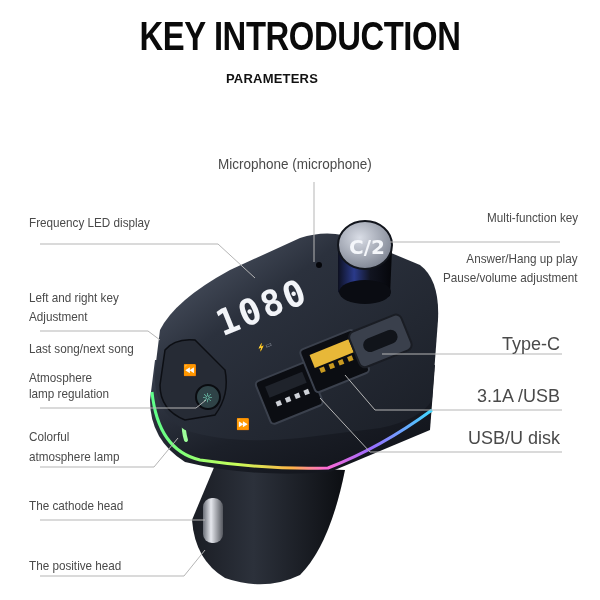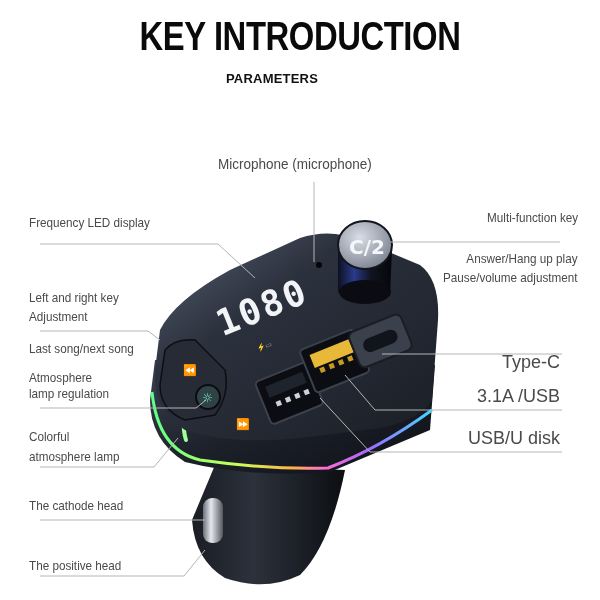--- a/index.html
+++ b/index.html
@@ -167,15 +167,15 @@
 <div class="lbl" style="left:29px; top:308px;">Adjustment</div>
 <div class="lbl" style="left:29px; top:340px;">Last song/next song</div>
 <div class="lbl" style="left:29px; top:369px;">Atmosphere</div>
 <div class="lbl" style="left:29px; top:385px;">lamp regulation</div>
 
 <div class="lbl" style="left:29px; top:428px;">Colorful</div>
 <div class="lbl" style="left:29px; top:448px;">atmosphere lamp</div>
 <div class="lbl" style="left:29px; top:497px;">The cathode head</div>
 <div class="lbl" style="left:29px; top:557px;">The positive head</div>
 
-<div class="lbl r big" style="right:40px; top:352px;">Type-C</div>
+<div class="lbl r big" style="right:40px; top:334px;">Type-C</div>
 <div class="lbl r big" style="right:40px; top:386px;margin-left:8px;">3.1A /USB</div>
 <div class="lbl r big" style="right:40px; top:428px;text-align:right;">USB/U disk</div>
 
 </body></html>

